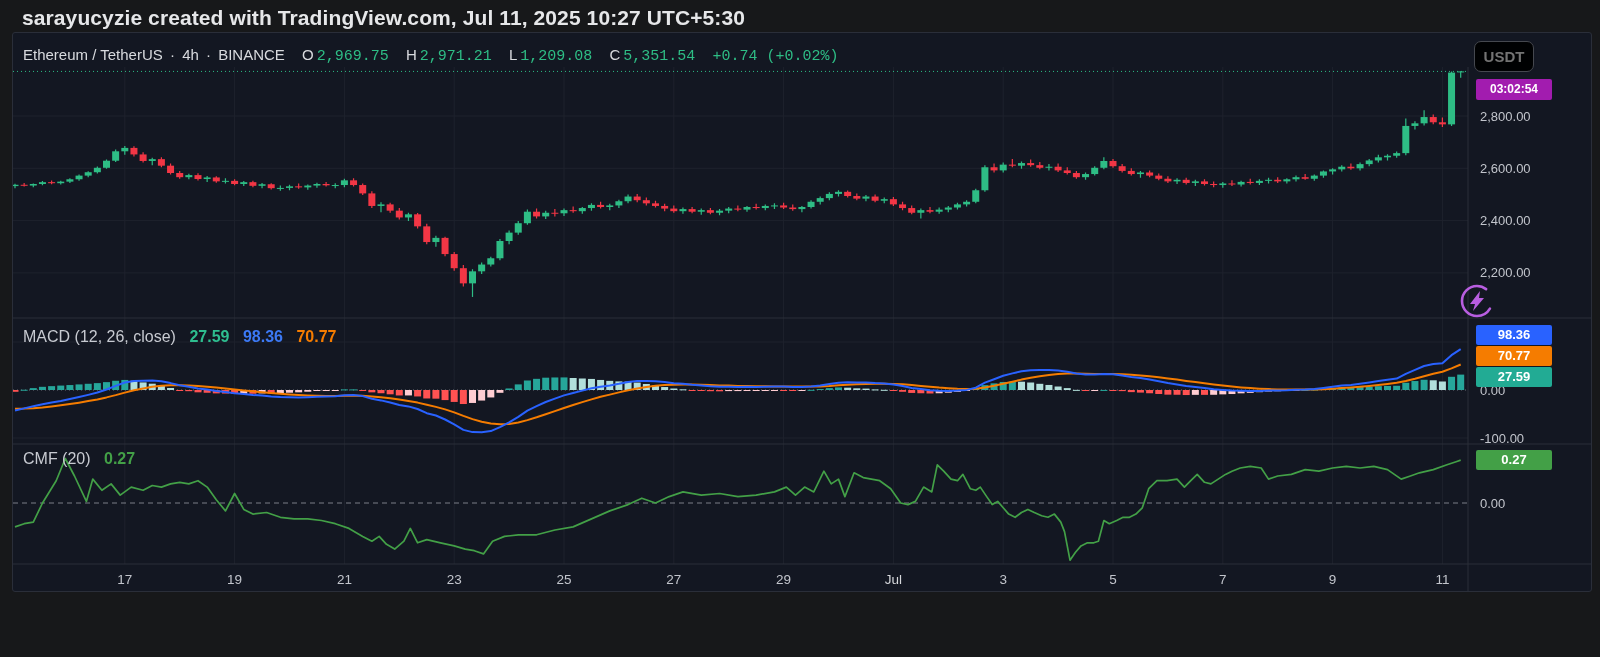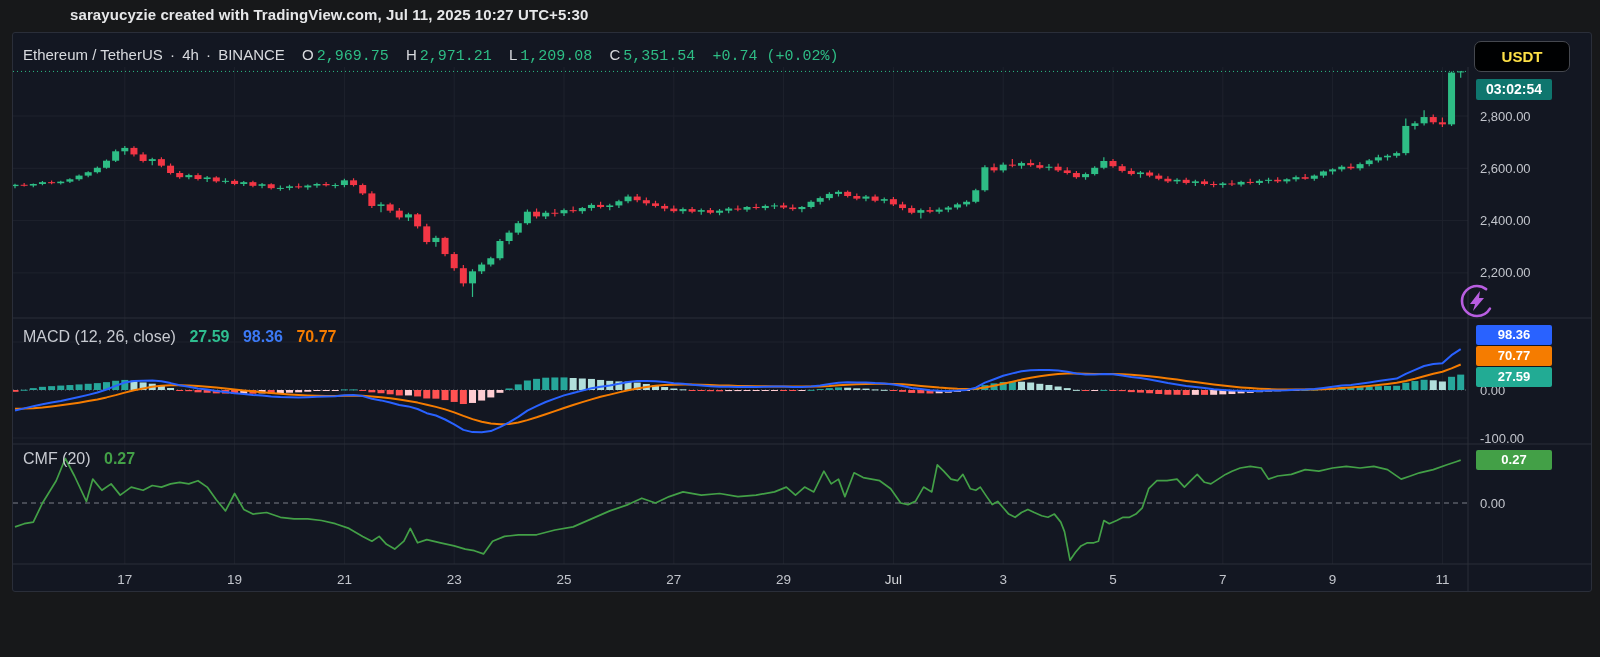--- a/index.html
+++ b/index.html
@@ -1,32 +1,32 @@
 <!DOCTYPE html>
 <html><head>
 <meta charset="utf-8">
 <style>
   html,body{margin:0;padding:0;background:#17181a;}
   *{box-sizing:border-box;}
   .stage{position:relative;width:1600px;height:657px;background:#17181a;overflow:hidden;
          font-family:"Liberation Sans","DejaVu Sans",sans-serif;}
   .topbar{position:absolute;left:0;top:0;width:1600px;height:32px;}
-  .attribution{position:absolute;left:22px;top:6px;font-size:15px;font-weight:600;color:#e6e7e9;letter-spacing:.1px;margin-left:48px;}
+  .attribution{position:absolute;left:22px;top:6px;font-size:21px;font-weight:600;color:#e6e7e9;letter-spacing:.1px;}
   .widget{position:absolute;left:12px;top:32px;width:1580px;height:560px;background:#131722;
           border:1px solid #2a2e39;border-radius:3px;overflow:hidden;}
   .widget svg.canvas{position:absolute;left:0;top:0;}
   .symbol-header{position:absolute;left:10px;top:13px;font-size:15px;color:#d8dade;white-space:nowrap;z-index:4;}
   .symbol-header .val{color:#2ebd85;font-family:Liberation Mono, monospace;}
   .symbol-header span{margin-right:3px;}
   .symbol-header .grp{margin-left:10px;}
-  .usdt-btn{position:absolute;left:1461px;top:8px;width:96px;height:31px;background:#000102;
-            border:1px solid #45484f;border-radius:7px;color:#fde047;font-size:15px;font-weight:700;
+  .usdt-btn{position:absolute;left:1461px;top:8px;width:60px;height:31px;background:#000102;
+            border:1px solid #45484f;border-radius:7px;color:#737373;font-size:15px;font-weight:700;
             text-align:center;line-height:29px;z-index:6;}
-  .countdown{position:absolute;left:1463px;top:46px;width:76px;height:21px;background:#0f766e;border-radius:2px;
-             color:#fff;font-size:14px;font-weight:700;text-align:center;line-height:21px;z-index:5;}
+  .countdown{position:absolute;left:1463px;top:46px;width:76px;height:21px;background:#a21caf;border-radius:2px;
+             color:#fff;font-size:12px;font-weight:700;text-align:center;line-height:21px;z-index:5;}
   .axis-badge{position:absolute;left:1463px;width:76px;height:20px;border-radius:2px;color:#fff;
               font-size:13px;font-weight:700;text-align:center;line-height:20px;z-index:5;}
   .badge-macd{top:292px;background:#2962ff;}
   .badge-signal{top:313px;background:#f57c00;}
   .badge-hist{top:334px;background:#22ab94;}
   .badge-cmf{top:417px;background:#43a047;}
   .pane-legend{position:absolute;left:10px;font-size:16px;color:#c7cad1;z-index:4;white-space:nowrap;}
   .legend-macd{top:295px;}
   .legend-cmf{top:417px;}
   .pane-legend .v{margin-left:9px;font-weight:600;}

